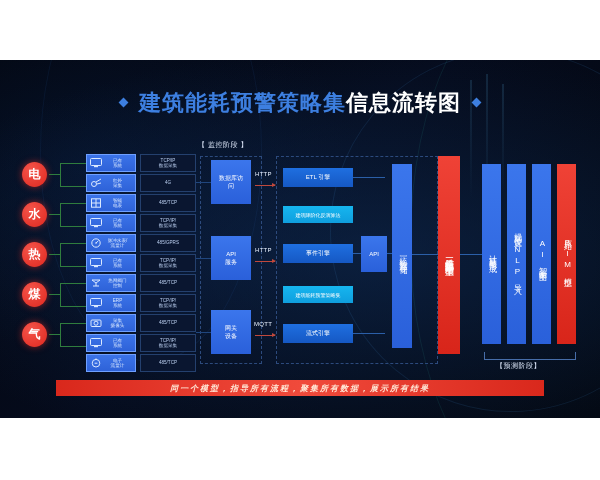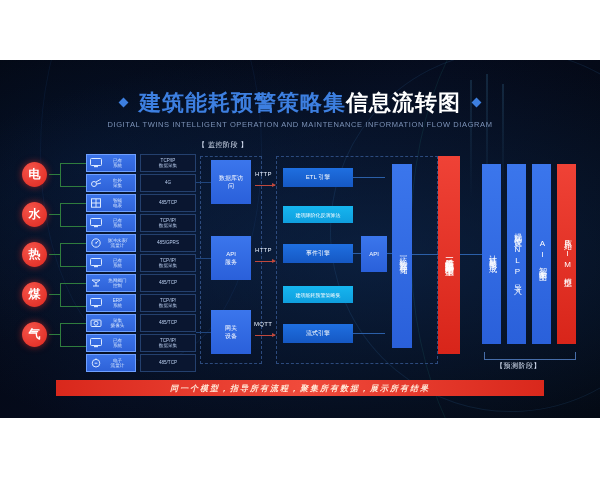--- a/index.html
+++ b/index.html
@@ -124,21 +124,20 @@
     <div class="swirl b"></div>
     <div class="swirl c"></div>
     <div class="beam" style="left:470px;top:20px;width:2px;height:120px;"></div>
     <div class="beam" style="left:486px;top:14px;width:2px;height:140px;"></div>
     <div class="beam" style="left:502px;top:24px;width:2px;height:110px;"></div>
 
     <div id="title-wrap">
       <div id="title-line">
         <span class="diamond"></span><span class="t-blue">建筑能耗预警策略集</span><span class="t-white">信息流转图</span><span class="diamond"></span>
       </div>
-      <div id="title-sub">DIGITAL TWINS INTELLIGENT OPERATION AND MAINTENANCE INFORMATION FLOW DIAGRAM</div>
     </div>
 
     <div class="src" style="left:22px;top:102px;">电</div>
     <div class="src" style="left:22px;top:142px;">水</div>
     <div class="src" style="left:22px;top:182px;">热</div>
     <div class="src" style="left:22px;top:222px;">煤</div>
     <div class="src" style="left:22px;top:262px;">气</div>
 
     <div class="gl" style="left:49px;top:114px;width:12px;height:1px;"></div>
     <div class="gl" style="left:60px;top:103px;width:1px;height:24px;"></div>

